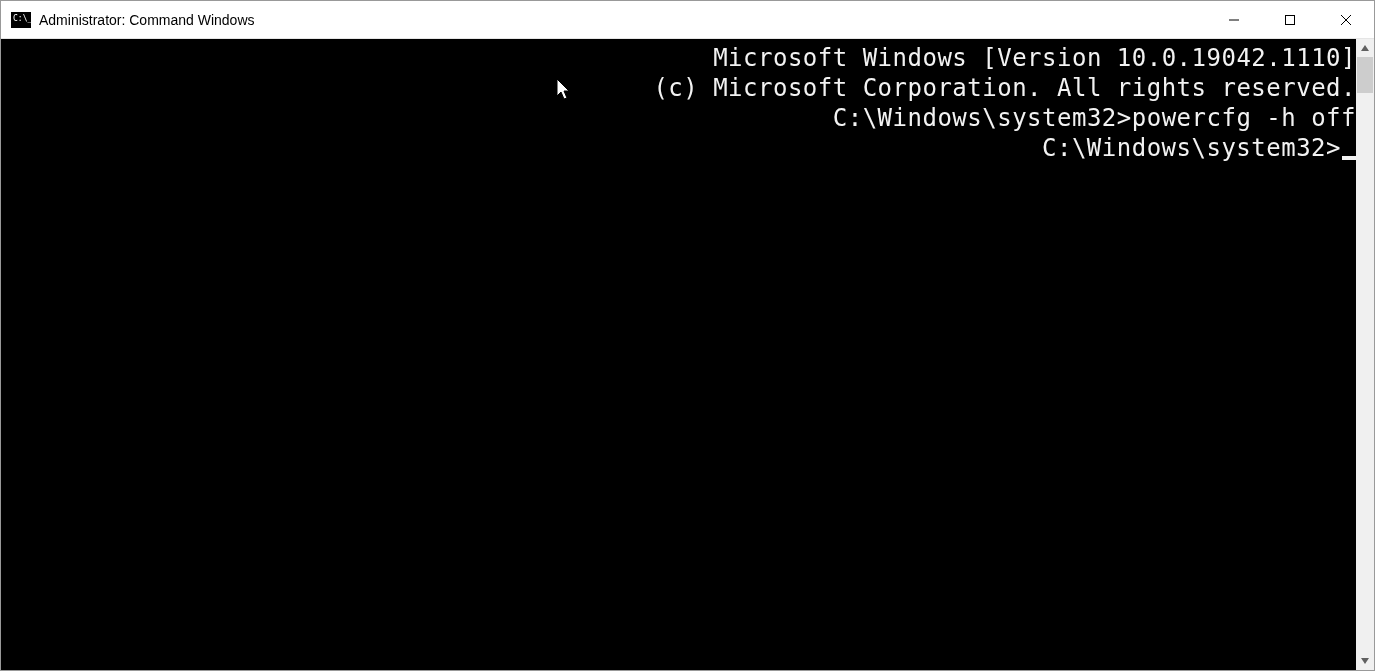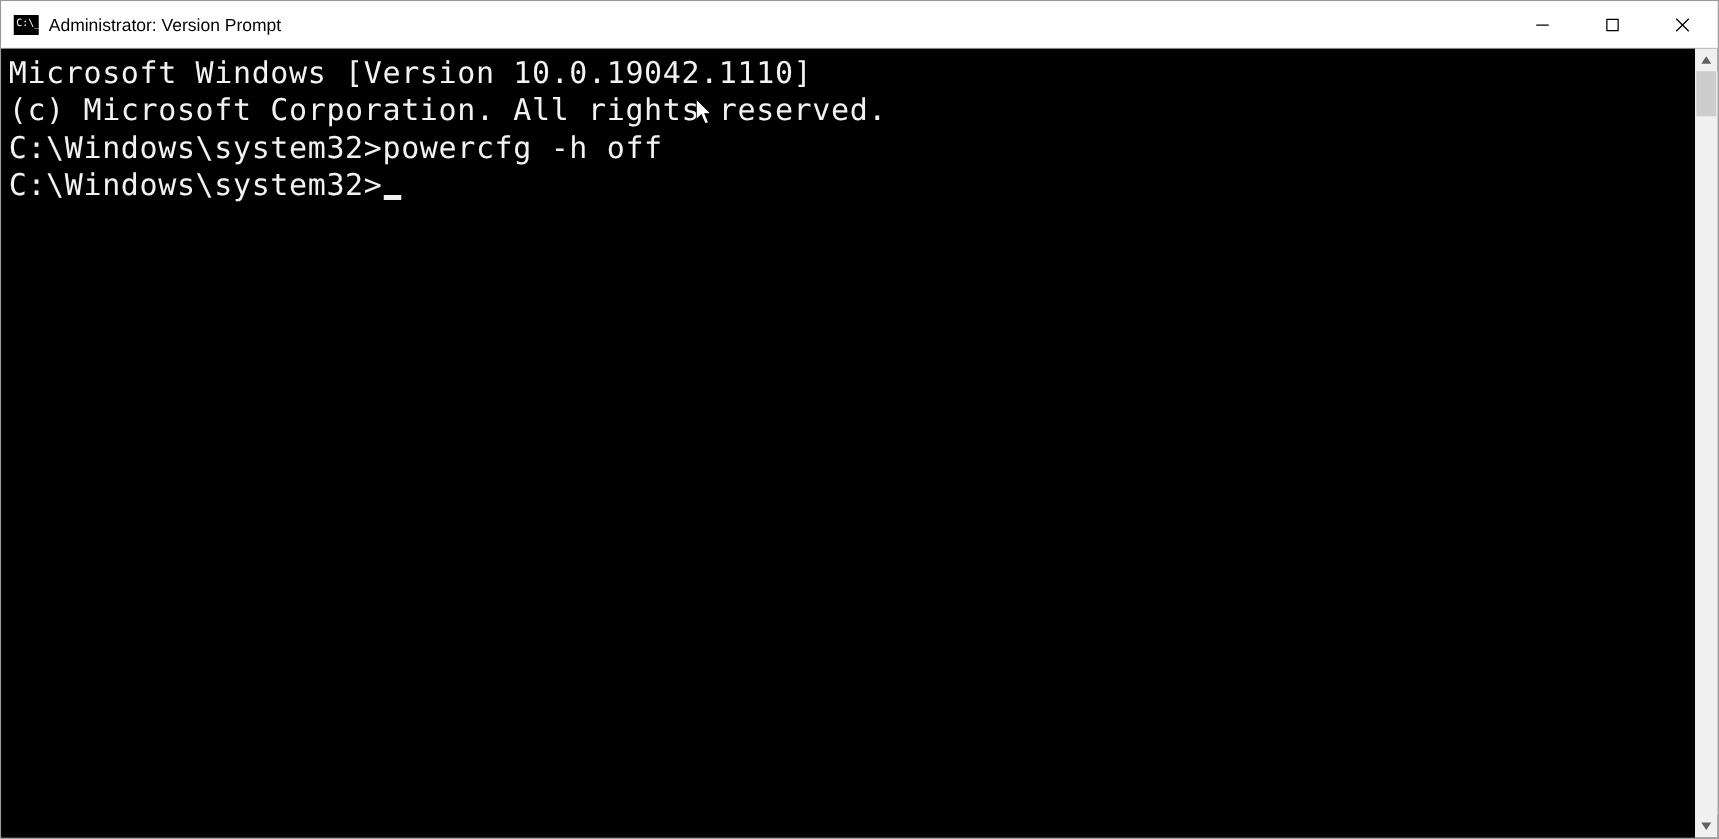--- a/index.html
+++ b/index.html
@@ -79,20 +79,21 @@
       stroke: #000;
       stroke-width: 1;
       fill: none;
     }
 
     .terminal-area {
       position: relative;
       height: calc(100% - 38px);
       display: flex;
       background: #000000;
+      text-align: right;
     }
 
     .terminal {
       flex: 1;
       background: #000000;
       color: #f2f2f2;
       font-family: "NSimSun","SimSun","MS Mincho","Consolas", monospace;
       font-size: 24px;
       line-height: 30px;
       padding: 4px 0 0 6px;
@@ -163,21 +164,21 @@
        width: 16px;
        height: 24px;
     }
 
   </style>
 </head>
 <body>
 
 <div class="titlebar">
   <span class="titlebar-icon"></span>
-  <span class="titlebar-text">Administrator: Version Prompt</span>
+  <span class="titlebar-text">Administrator: Command Windows</span>
   <div class="window-controls">
     <button class="win-btn">
       <svg viewBox="0 0 12 12">
           <line x1="1" y1="6" x2="11" y2="6"></line>
         </svg>
     </button>
     <button class="win-btn">
       <svg viewBox="0 0 12 12">
           <rect x="1.5" y="1.5" width="9" height="9"></rect>
         </svg>

